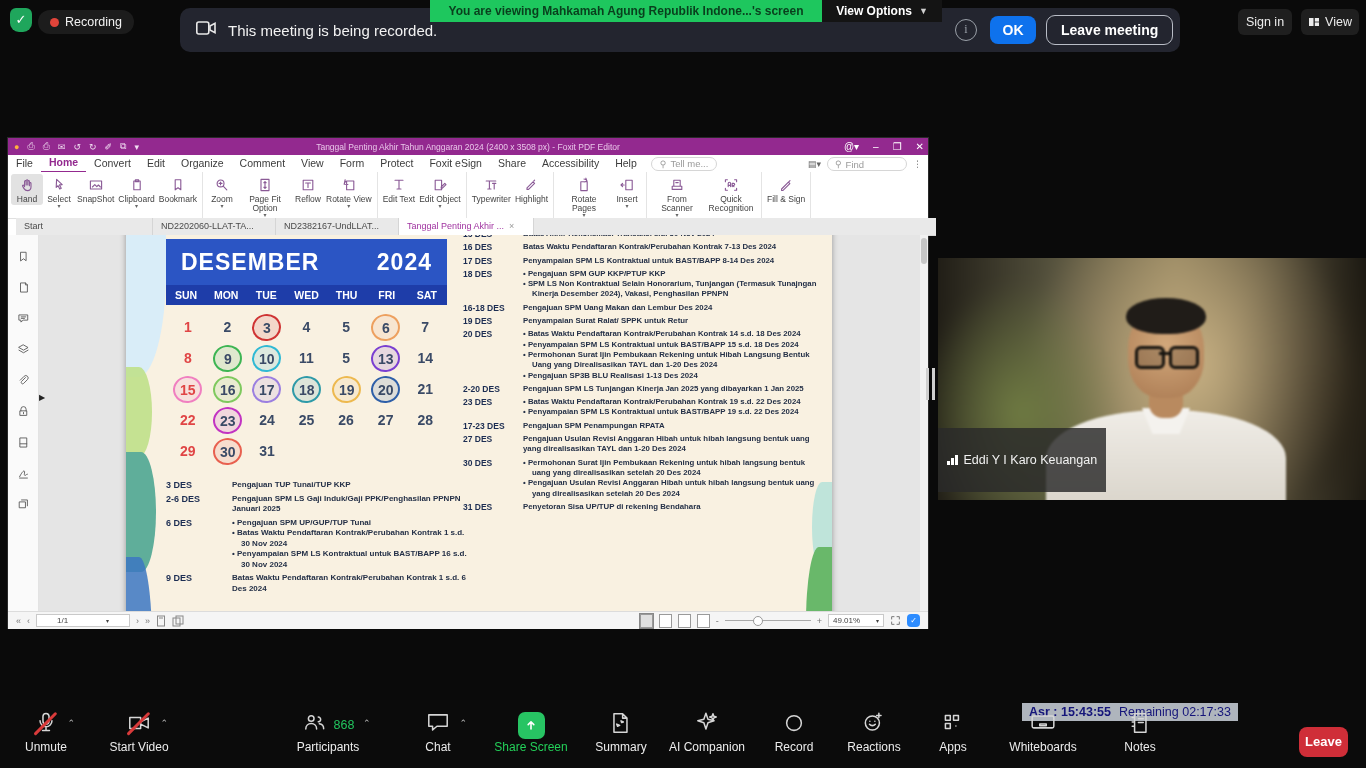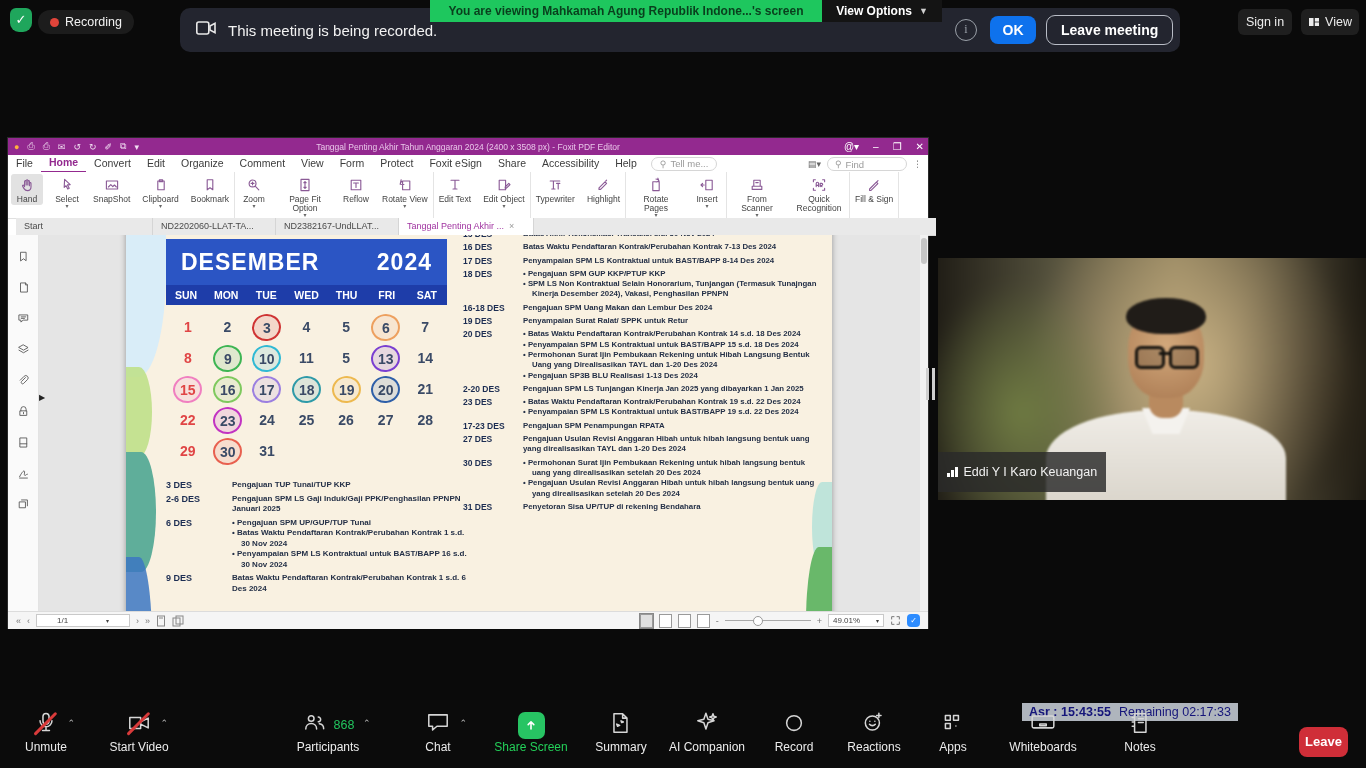--- a/index.html
+++ b/index.html
@@ -29,21 +29,21 @@
   .fx-qat{display:flex;align-items:center;gap:8px;margin-left:6px;color:#f2dff2;}
   .fx-title{position:absolute;left:0;width:100%;text-align:center;color:#e9c6e9;font-size:8.5px;pointer-events:none;}
   .fx-winctrl{position:absolute;right:4px;top:0;height:17px;display:flex;align-items:center;gap:14px;color:#fff;font-size:10px;}
   .fx-menubar{position:absolute;left:0;top:17px;width:100%;height:17px;background:#fff;border-bottom:1px solid #e6e6e6;display:flex;align-items:center;}
   .fx-menu{font-size:10.5px;color:#3c3c3c;padding:0 8px;height:17px;line-height:17px;}
   .fx-menu.active{color:#93298f;font-weight:bold;border-bottom:2px solid #93298f;}
   .tellme{display:flex;align-items:center;gap:4px;border:1px solid #d6d6d6;border-radius:8px;height:12px;padding:0 8px;color:#9a9a9a;font-size:9.5px;margin-left:6px;}
   .fx-mb-right{position:absolute;right:6px;top:2px;display:flex;align-items:center;gap:6px;color:#666;}
   .findbox{display:flex;align-items:center;gap:4px;border:1px solid #d6d6d6;border-radius:8px;height:12px;padding:0 7px;color:#9a9a9a;font-size:9.5px;width:64px;}
   .fx-ribbon{position:absolute;left:0;top:34px;width:100%;height:46px;background:#fff;border-bottom:1px solid #e0e0e0;display:flex;align-items:flex-start;}
-  .rb-group{display:flex;align-items:flex-start;padding:2px 3px;border-right:1px solid #e4e4e4;height:42px;gap:8px;}
+  .rb-group{display:flex;align-items:flex-start;padding:2px 3px;border-right:1px solid #e4e4e4;height:42px;}
   .rb-btn{display:flex;flex-direction:column;align-items:center;min-width:28px;max-width:50px;padding:1px 2px;border-radius:3px;}
   .rb-btn.active{background:#e2e2e2;}
   .rb-ico{height:19px;display:flex;align-items:center;color:#8a5a96;}
   .rb-label{font-size:8.5px;color:#444;text-align:center;line-height:9px;margin-top:1px;}
   .rb-caret{font-size:6px;color:#666;line-height:5px;}
   .fx-tabs{position:absolute;left:8px;top:80px;width:100%;height:17px;background:#e9e9e9;display:flex;border-bottom:1px solid #d8d8d8;}
   .fx-tab{font-size:9px;color:#4a4a4a;line-height:17px;padding:0 8px;border-right:1px solid #d5d5d5;white-space:nowrap;overflow:hidden;}
   .fx-tab.active{background:#fff;color:#a033a0;}
   .fx-tab .tx{margin-right:5px;}
   .fx-body{position:absolute;left:0;top:97px;width:100%;height:376px;background:#e5e5e5;overflow:hidden;}
@@ -103,21 +103,21 @@
   .person{position:absolute;left:0;top:0;width:100%;height:100%;filter:blur(1.2px);}
   .shirt{position:absolute;left:108px;top:152px;width:240px;height:100px;background:linear-gradient(180deg,#f0ede7,#d9d4ca);border-radius:48% 48% 0 0;}
   .collar{position:absolute;left:204px;top:150px;width:48px;height:26px;background:#f4f2ee;clip-path:polygon(0 0,100% 0,78% 100%,22% 100%);}
   .neck{position:absolute;left:211px;top:132px;width:34px;height:28px;background:#b98a5f;border-radius:0 0 14px 14px;}
   .head{position:absolute;left:190px;top:48px;width:76px;height:92px;background:radial-gradient(circle at 50% 42%,#d2a87b 0%,#b2835a 80%);border-radius:46% 46% 42% 42%;}
   .hair{position:absolute;left:188px;top:40px;width:80px;height:36px;background:#201c18;border-radius:50% 50% 45% 45%;}
   .glasses{position:absolute;left:197px;top:88px;width:62px;height:20px;}
   .lens{position:absolute;width:24px;height:17px;border:3px solid #15130f;border-radius:6px;background:rgba(60,50,40,.25);}
   .lens.r{left:34px;}
   .bridge{position:absolute;left:24px;top:6px;width:11px;height:3px;background:#15130f;}
-  .name-tag{position:absolute;left:0;bottom:8px;height:40px;background:rgba(42,42,42,.82);display:flex;align-items:center;gap:6px;padding:0 9px;color:#f2f2f2;font-size:12.5px;}
+  .name-tag{position:absolute;left:0;bottom:8px;height:40px;background:rgba(42,42,42,.82);display:flex;align-items:center;gap:6px;padding:12px 9px;color:#f2f2f2;font-size:12.5px;}
   .sig{display:flex;align-items:flex-end;gap:1.5px;}
   .sig div{width:2.5px;background:#fff;}
 
   
   #toolbar{left:0;top:700px;width:1366px;height:68px;background:#0b0b0b;}
   .tb-item{position:absolute;top:10px;width:100px;display:flex;flex-direction:column;align-items:center;}
   .tb-iconrow{height:30px;display:flex;align-items:center;gap:6px;position:relative;}
   .tb-label{font-size:12px;color:#ececec;margin-top:0;white-space:nowrap;}
   .tb-label.green{color:#23d059;}
   .tb-caret{position:absolute;right:-16px;top:8px;color:#bdbdbd;font-size:9px;}

